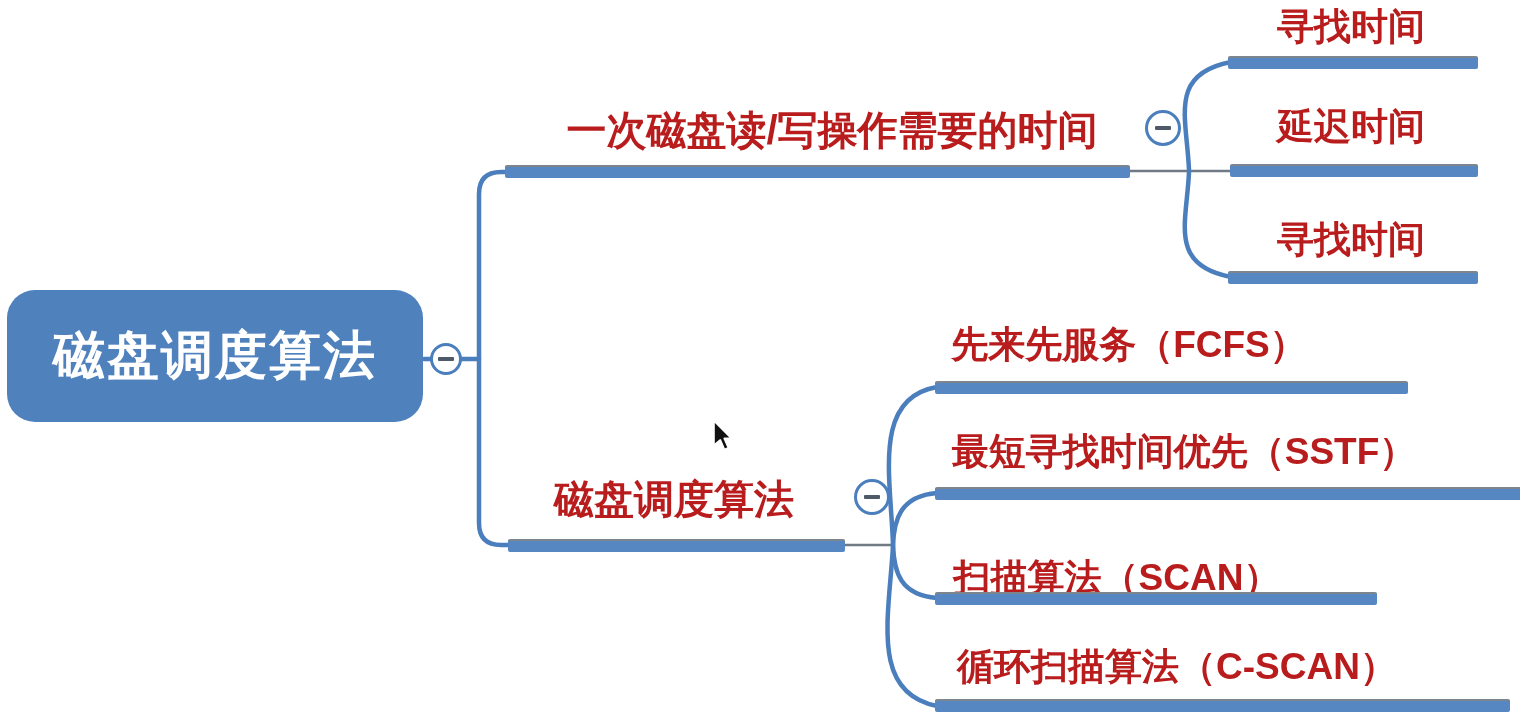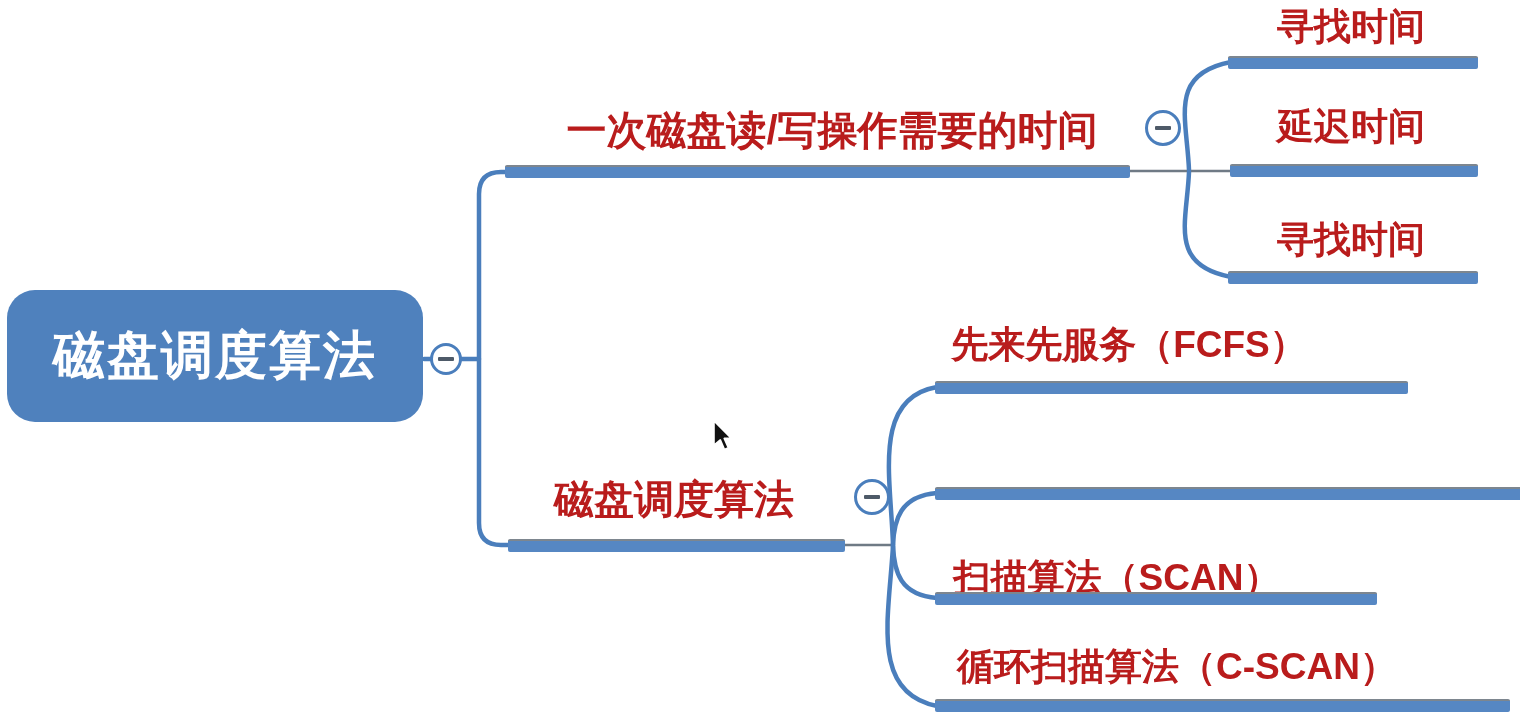--- a/index.html
+++ b/index.html
@@ -123,20 +123,21 @@
 
   <div class="topic-label branch-label" style="left:674px; top:479px;">磁盘调度算法</div>
   <div class="bar" style="left:508px; top:539px; width:337px;"></div>
   <div class="collapse-btn size-36" style="left:854px; top:479px;">
     <span class="dash"></span>
   </div>
 
   <div class="topic-label leaf-label" style="left:1129px; top:326px;">先来先服务（FCFS）</div>
   <div class="bar" style="left:935px; top:381px; width:473px;"></div>
 
+  <div class="topic-label leaf-label" style="left:1184px; top:433px;">最短寻找时间优先（SSTF）</div>
   <div class="bar" style="left:935px; top:487px; width:590px;"></div>
 
   <div class="topic-label leaf-label" style="left:1117px; top:511px;margin-top:48px;">扫描算法（SCAN）</div>
   <div class="bar" style="left:935px; top:592px; width:442px;"></div>
 
   <div class="topic-label leaf-label" style="left:1177px; top:648px;">循环扫描算法（C-SCAN）</div>
   <div class="bar" style="left:935px; top:699px; width:575px;"></div>
 
   <svg id="cursor-svg">
     <path d="M714,421 L714,445 L720.3,439.9 L724.5,449.5 L728.3,447.7 L724.2,438.4 L731.4,438.4 Z" fill="#111111" stroke="#ffffff" stroke-width="1.6" stroke-linejoin="round"></path>

